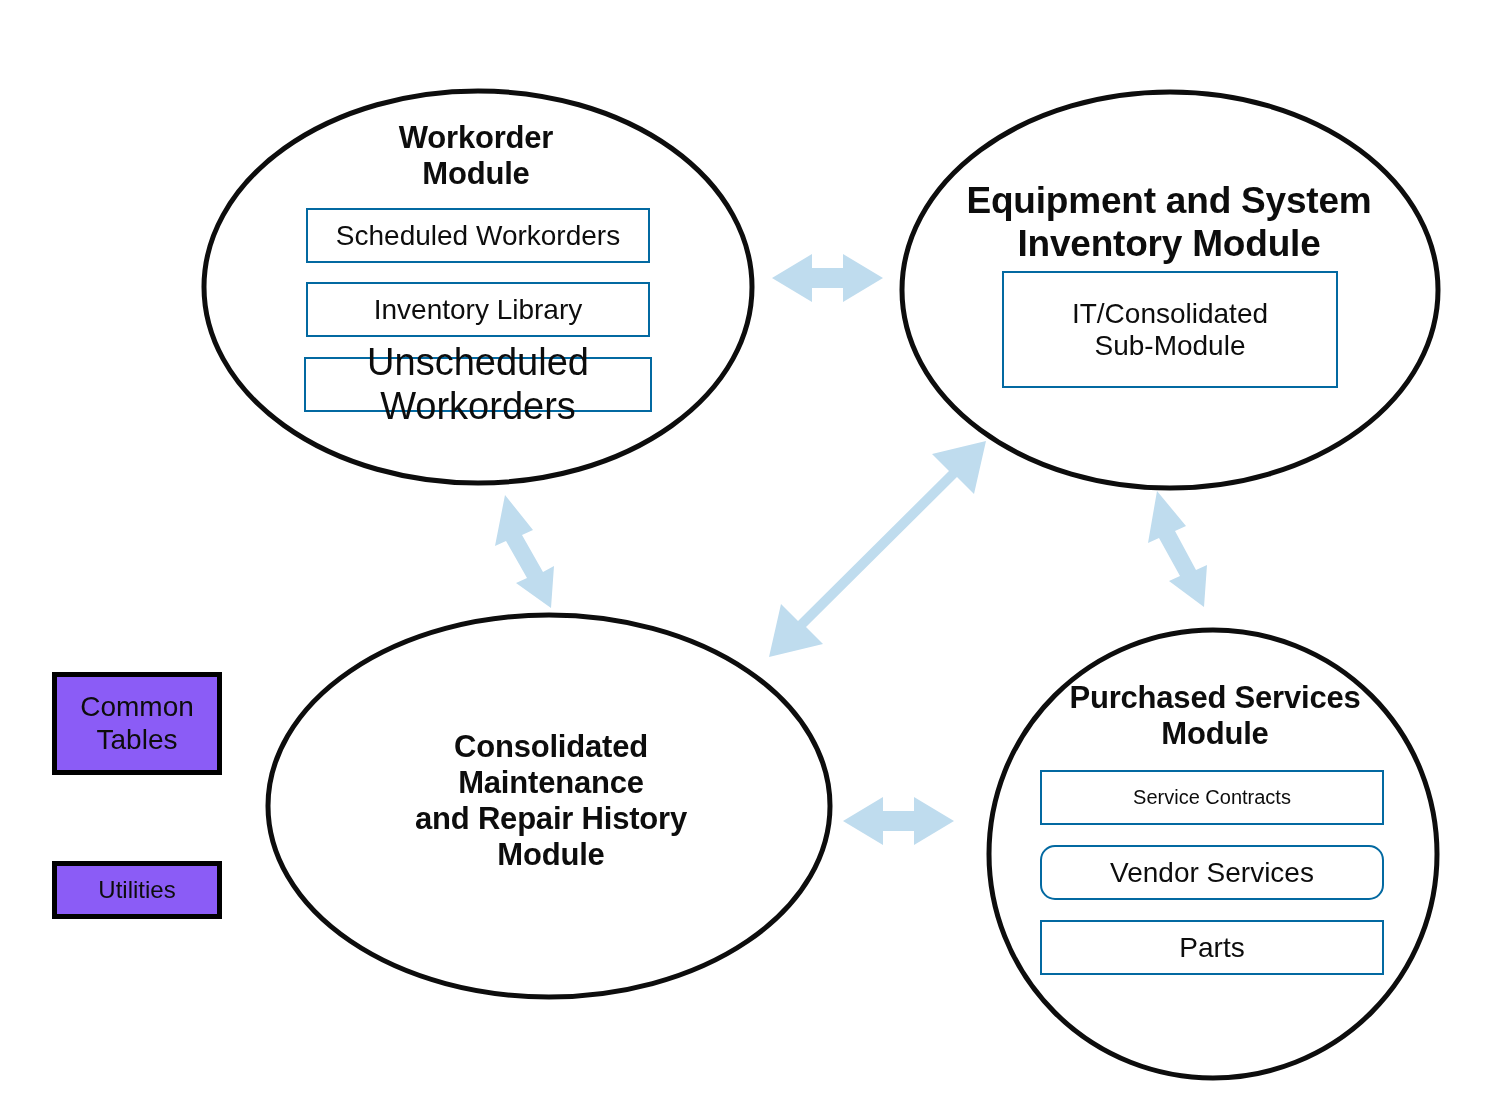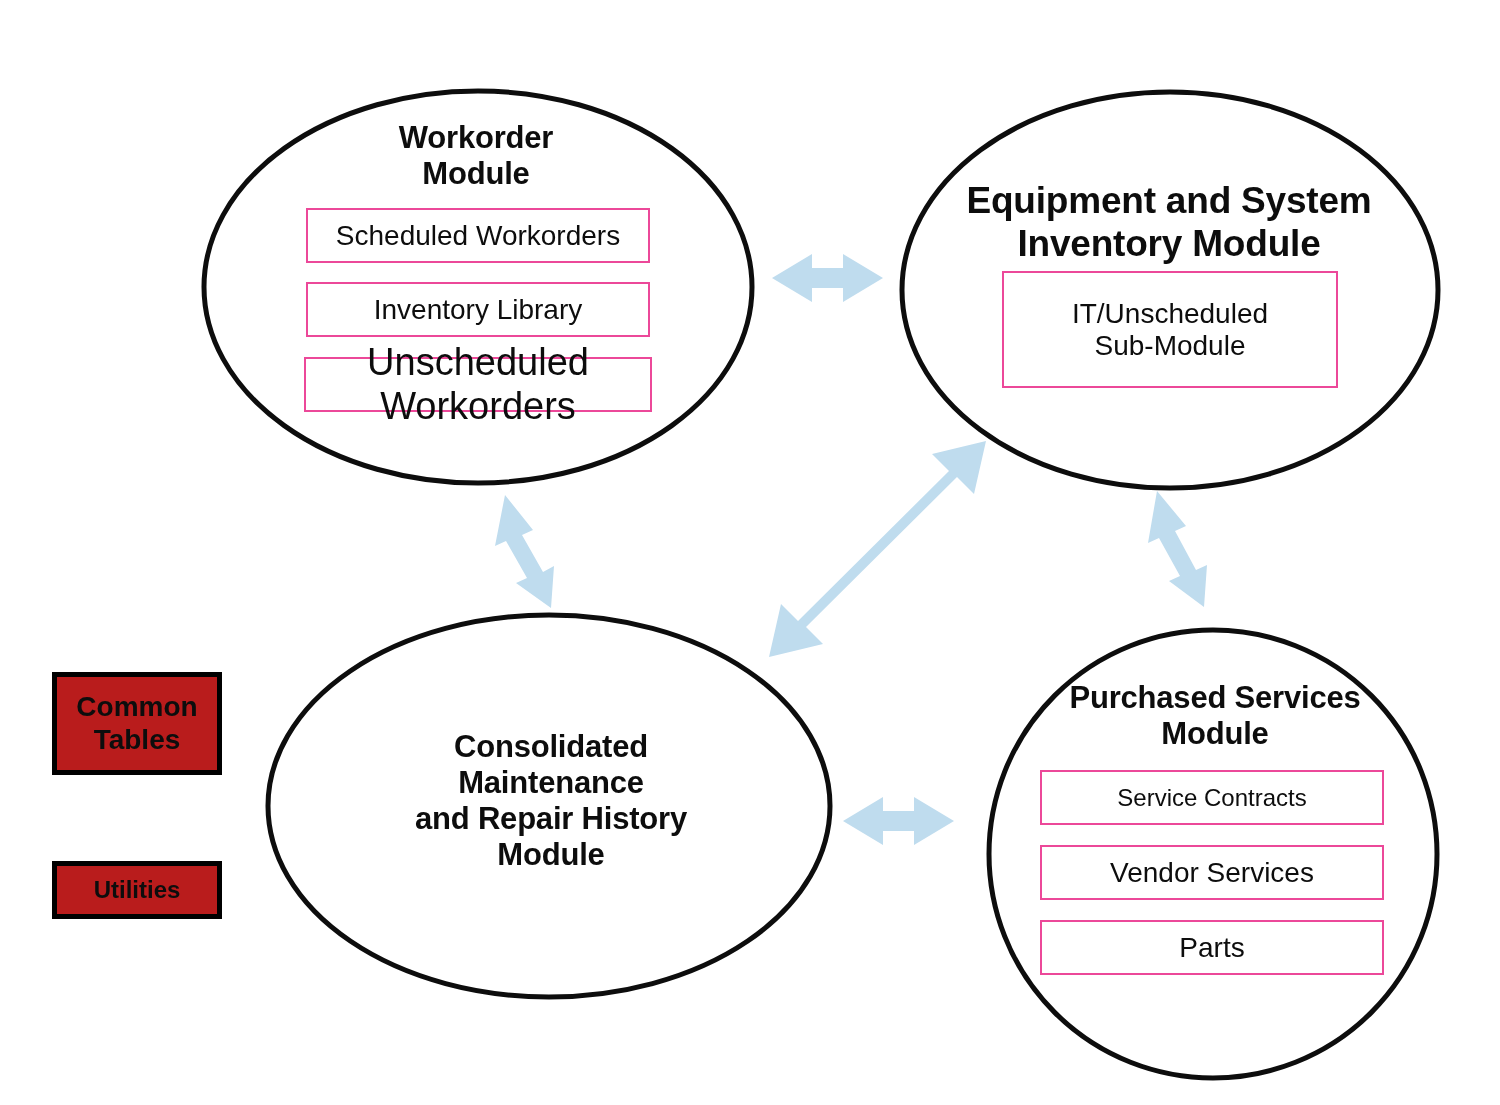--- a/index.html
+++ b/index.html
@@ -44,61 +44,60 @@
     font-weight: bold;
     color: #0d0d0d;
     line-height: 1.16;
     letter-spacing: -0.2px;
     white-space: pre-line;
   }
   .subbox {
     position: absolute;
     box-sizing: border-box;
     background: #ffffff;
-    border: 2px solid #ec4899;
+    border: 2px solid #0369a1;
     display: flex;
     align-items: center;
     justify-content: center;
     text-align: center;
     color: #0d0d0d;
     line-height: 1.14;
     white-space: pre-line;
   }
   .sidebox {
     position: absolute;
     box-sizing: border-box;
-    background: #b91c1c;
+    background: #8b5cf6;
     border: 5px solid #000000;
     display: flex;
     align-items: center;
     justify-content: center;
     text-align: center;
     color: #0d0d0d;
     line-height: 1.16;
     white-space: pre-line;
-    font-weight: bold;
   }
 
   
   #t-workorder   { left: 276px; top: 88px;  width: 400px; font-size: 31px; }
   #b-wo-1 { left: 306px; top: 176px; width: 344px; height: 55px; font-size: 28px; }
   #b-wo-2 { left: 306px; top: 250px; width: 344px; height: 55px; font-size: 28px; }
   #b-wo-3 { left: 304px; top: 325px; width: 348px; height: 55px; font-size: 38px; }
 
   
   #t-equipment   { left: 954px; top: 148px; width: 430px; font-size: 37px; }
   #b-eq-1 { left: 1002px; top: 239px; width: 336px; height: 117px; font-size: 28px; }
 
   
   #t-consolidated { left: 378px; top: 697px; width: 346px; font-size: 31px; }
 
   
   #t-purchased   { left: 1020px; top: 648px; width: 390px; font-size: 31px; }
-  #b-ps-1 { left: 1040px; top: 738px; width: 344px; height: 55px; font-size: 24px; }
-  #b-ps-2 { left: 1040px; top: 813px; width: 344px; height: 55px; font-size: 28px; }
+  #b-ps-1 { left: 1040px; top: 738px; width: 344px; height: 55px; font-size: 20px; }
+  #b-ps-2 { left: 1040px; top: 813px; width: 344px; height: 55px; font-size: 28px; border-radius: 15px; }
   #b-ps-3 { left: 1040px; top: 888px; width: 344px; height: 55px; font-size: 28px; }
 
   
   #s-box-1 { left: 52px; top: 640px; width: 170px; height: 103px; font-size: 28px; }
   #s-box-2 { left: 52px; top: 757px; width: 170px; height: 58px;  font-size: 28px; }
   #s-box-3 { left: 52px; top: 829px; width: 170px; height: 58px;  font-size: 24px; }
 </style>
 </head>
 <body>
 
@@ -134,21 +133,21 @@
   </svg>
 
   <div class="node-title" id="t-workorder">Workorder
 Module</div>
   <div class="subbox" id="b-wo-1">Scheduled Workorders</div>
   <div class="subbox" id="b-wo-2">Inventory Library</div>
   <div class="subbox" id="b-wo-3">Unscheduled Workorders</div>
 
   <div class="node-title" id="t-equipment">Equipment and System
 Inventory Module</div>
-  <div class="subbox" id="b-eq-1">IT/Unscheduled
+  <div class="subbox" id="b-eq-1">IT/Consolidated
 Sub-Module</div>
 
   <div class="node-title" id="t-consolidated">Consolidated
 Maintenance
 and Repair History
 Module</div>
 
   <div class="node-title" id="t-purchased">Purchased Services
 Module</div>
   <div class="subbox" id="b-ps-1">Service Contracts</div>

